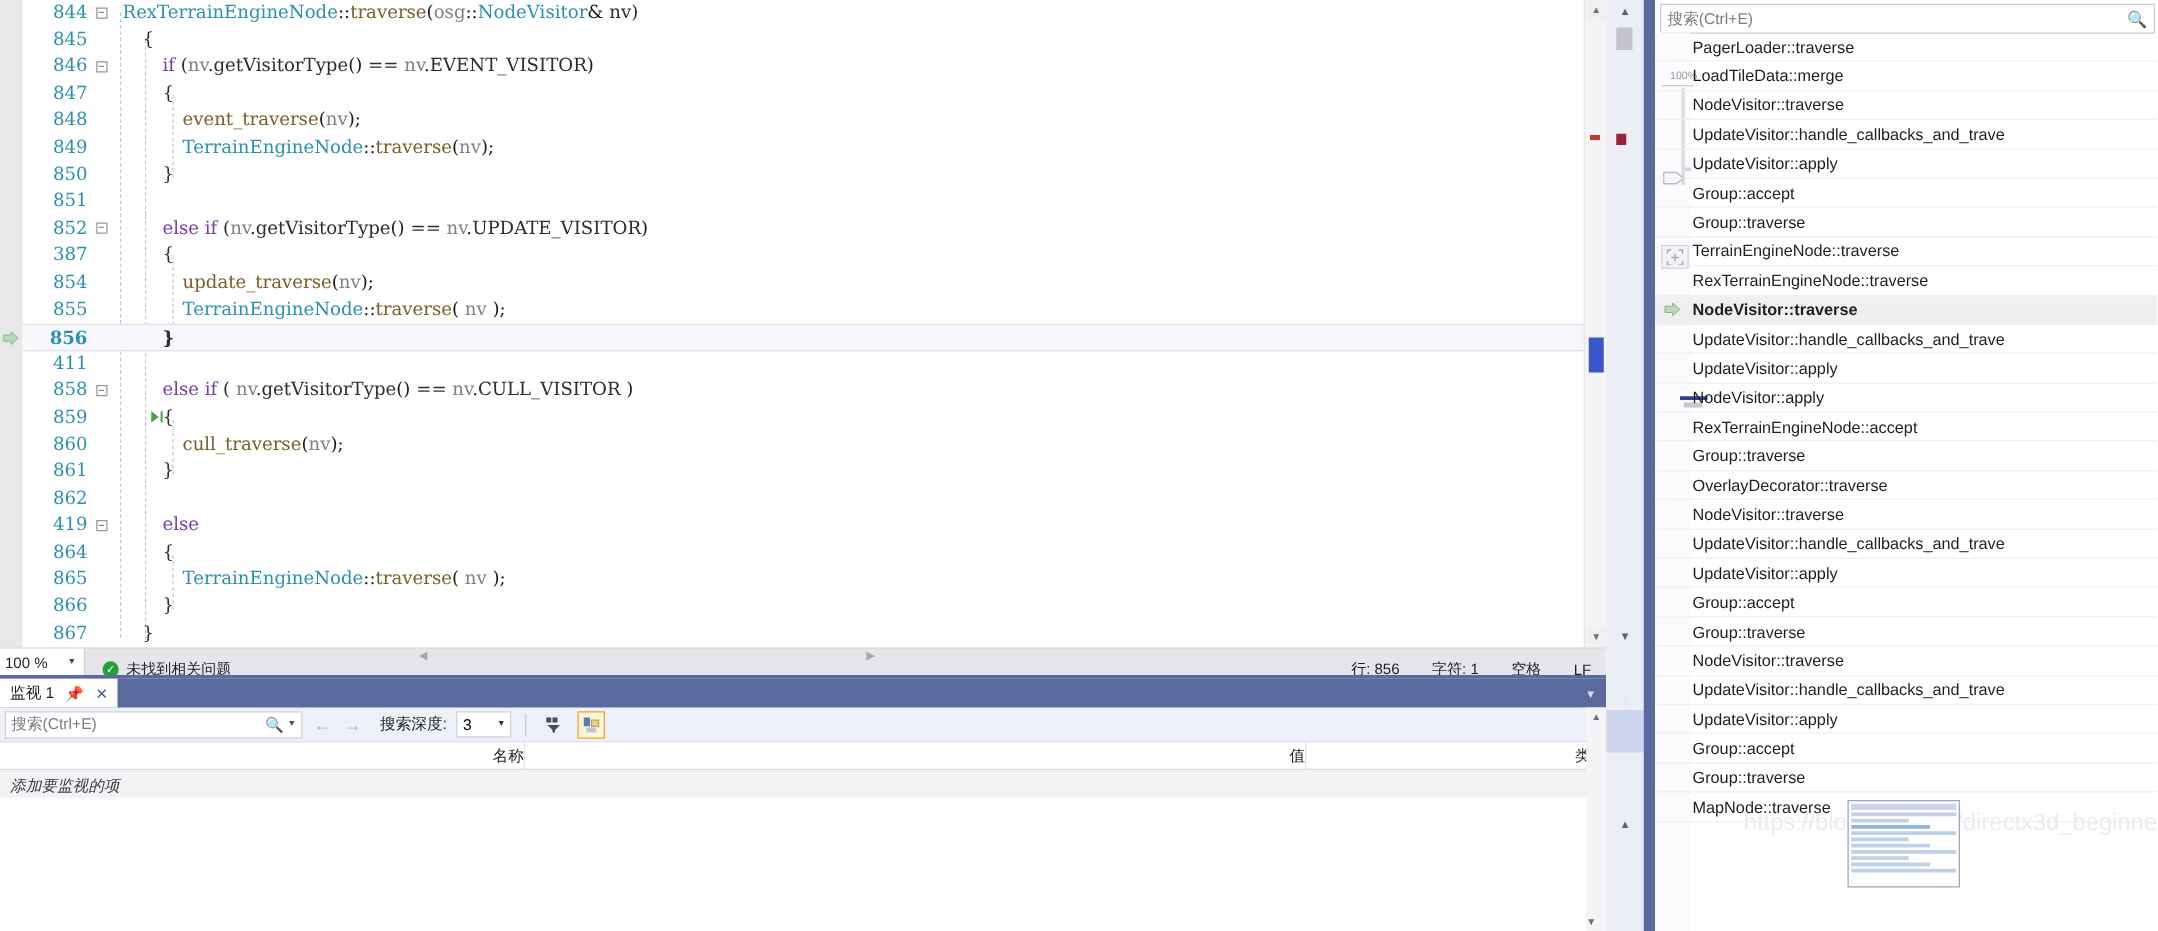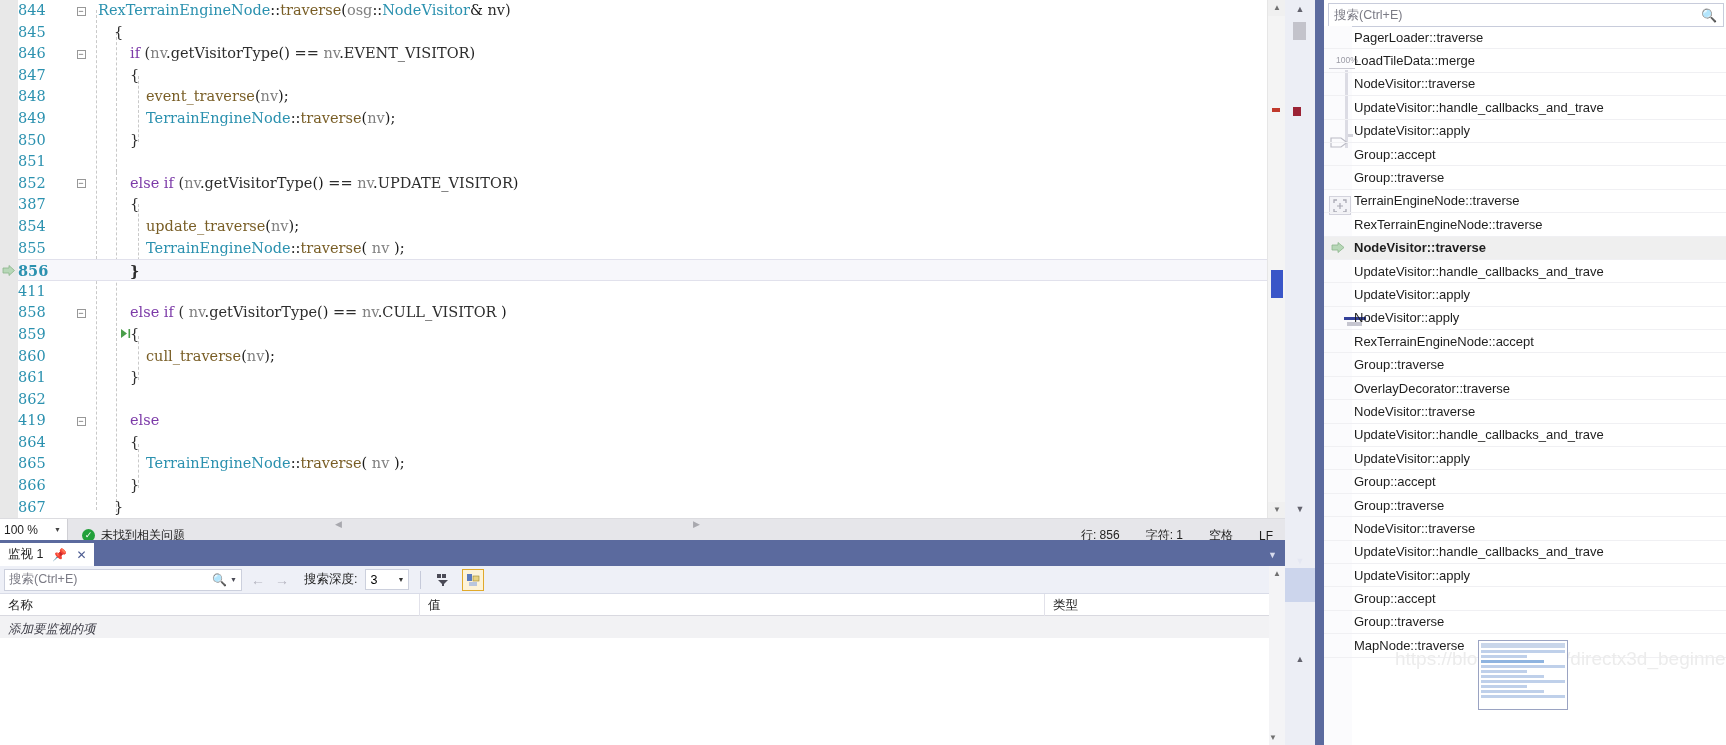--- a/index.html
+++ b/index.html
@@ -46,20 +46,21 @@
   }
   .code-row.current {
     background: #f7f7fb;
     border-top: 1px solid #e1e1ec;
     border-bottom: 1px solid #e1e1ec;
     font-weight: bold;
   }
   .ln {
     display: inline-block;
     width: 52px;
+    text-align: right;
     color: #2b91af;
     font-family: "DejaVu Serif", serif;
     font-size: 14.5px;
   }
   .fold {
     display: inline-block;
     width: 22px;
     text-align: center;
     color: #808080;
     font-size: 11px;
@@ -248,23 +249,23 @@
     background: #fdf3d8;
   }
   #watch-header {
     height: 22px;
     background: #ffffff;
     display: flex; align-items: center;
     border-bottom: 1px solid #d9d9e0;
     font-size: 12.5px; color: #1e1e1e;
   }
   #watch-header .col {
-    padding-left: 8px;
+    padding-left: 20px;
     border-right: 1px solid #e2e2ea;
-    height: 22px; line-height: 22px;
+    height: 22px; line-height: 22px; text-align: right;
   }
   #watch-rows .wrow {
     height: 22px;
     display: flex; align-items: flex-end;
     background: #f2f2f4;
     font-size: 12.5px;
     font-style: italic;
     color: #3c3c46;
     padding-left: 8px;
   }

